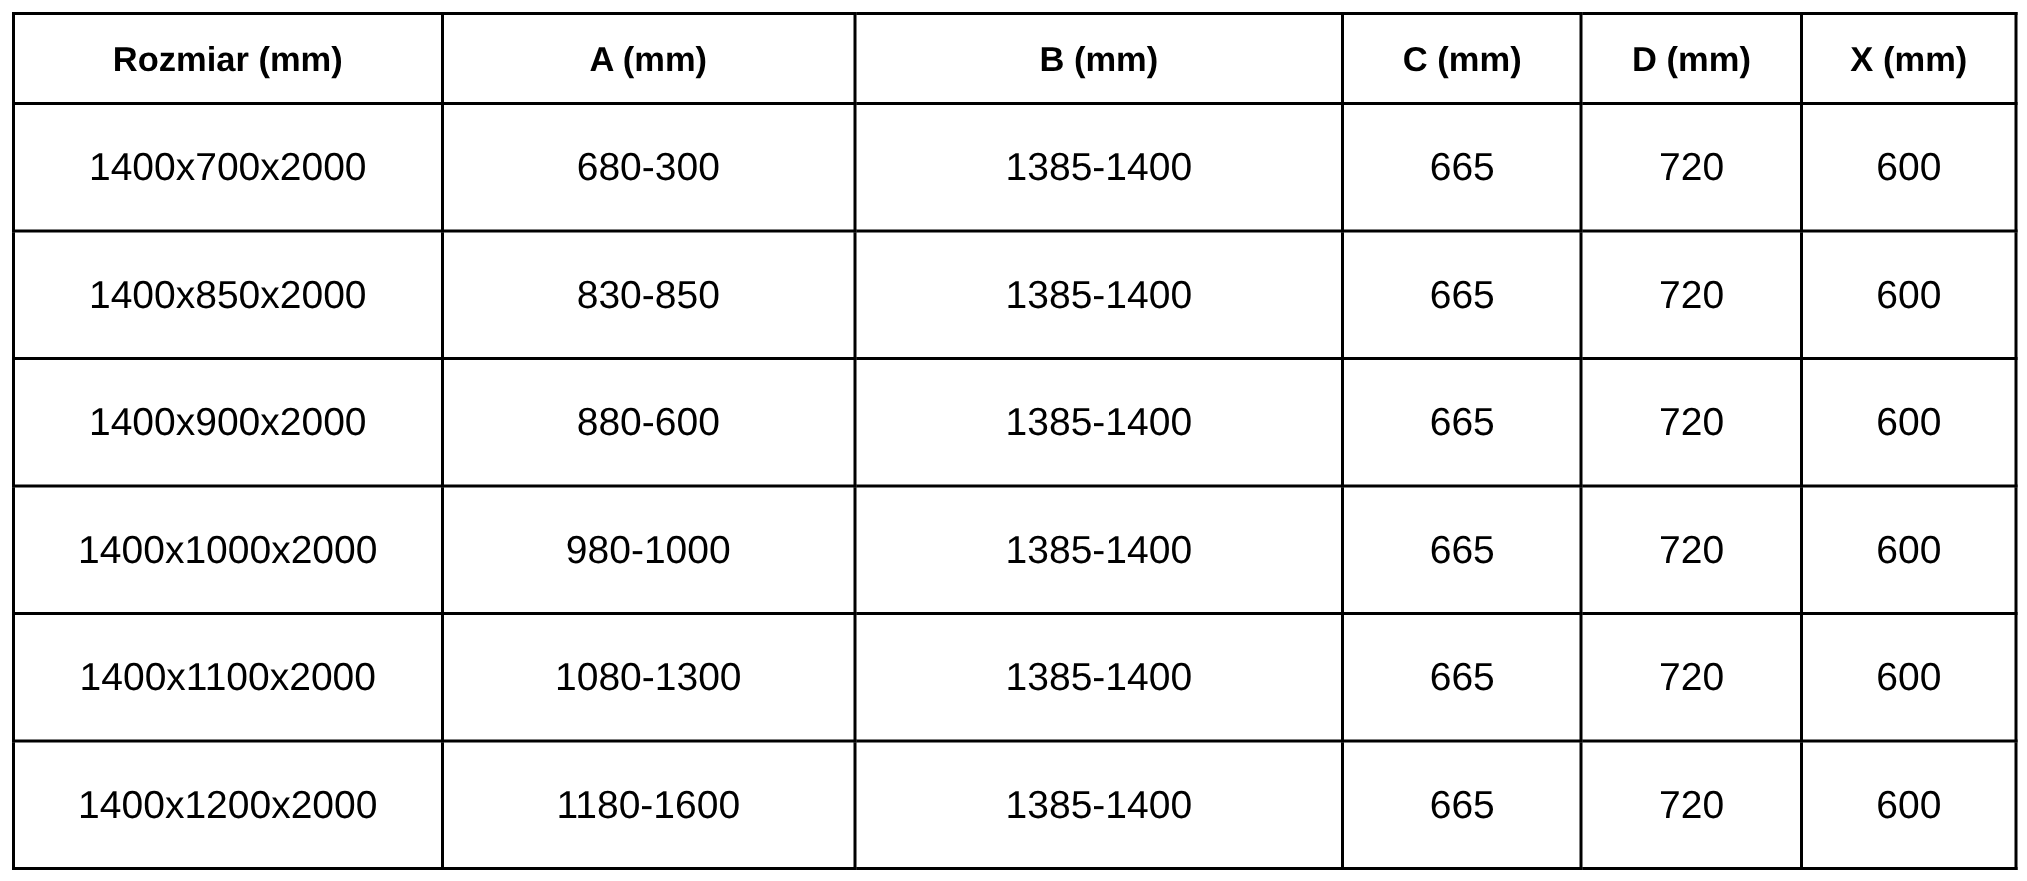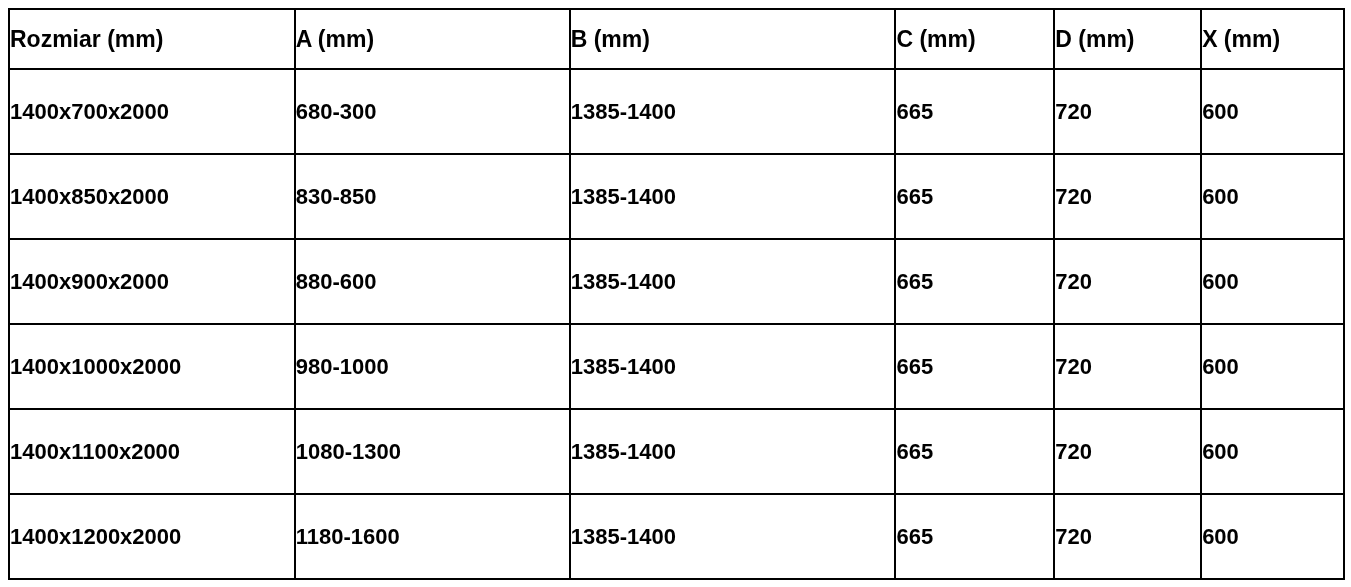--- a/index.html
+++ b/index.html
@@ -18,35 +18,35 @@
   table.spec-table {
     width: 100%;
     height: 100%;
     border-collapse: collapse;
     table-layout: fixed;
     background: #ffffff;
   }
   table.spec-table th,
   table.spec-table td {
     border: 2px solid #000000;
-    text-align: left;
+    text-align: center;
     vertical-align: middle;
     color: #000000;
     padding: 0;
     overflow: hidden;
     white-space: nowrap;
   }
   table.spec-table th {
     font-size: 23px;
     font-weight: bold;
     height: 58px;
   }
   table.spec-table td {
-    font-size: 22px;
-    font-weight: bold;
+    font-size: 26px;
+    font-weight: normal;
     height: 62px;
   }
   col.c-rozmiar { width: 21.4%; }
   col.c-a       { width: 20.6%; }
   col.c-b       { width: 24.4%; }
   col.c-c       { width: 11.9%; }
   col.c-d       { width: 11.0%; }
   col.c-x       { width: 10.7%; }
 </style>
 </head>

